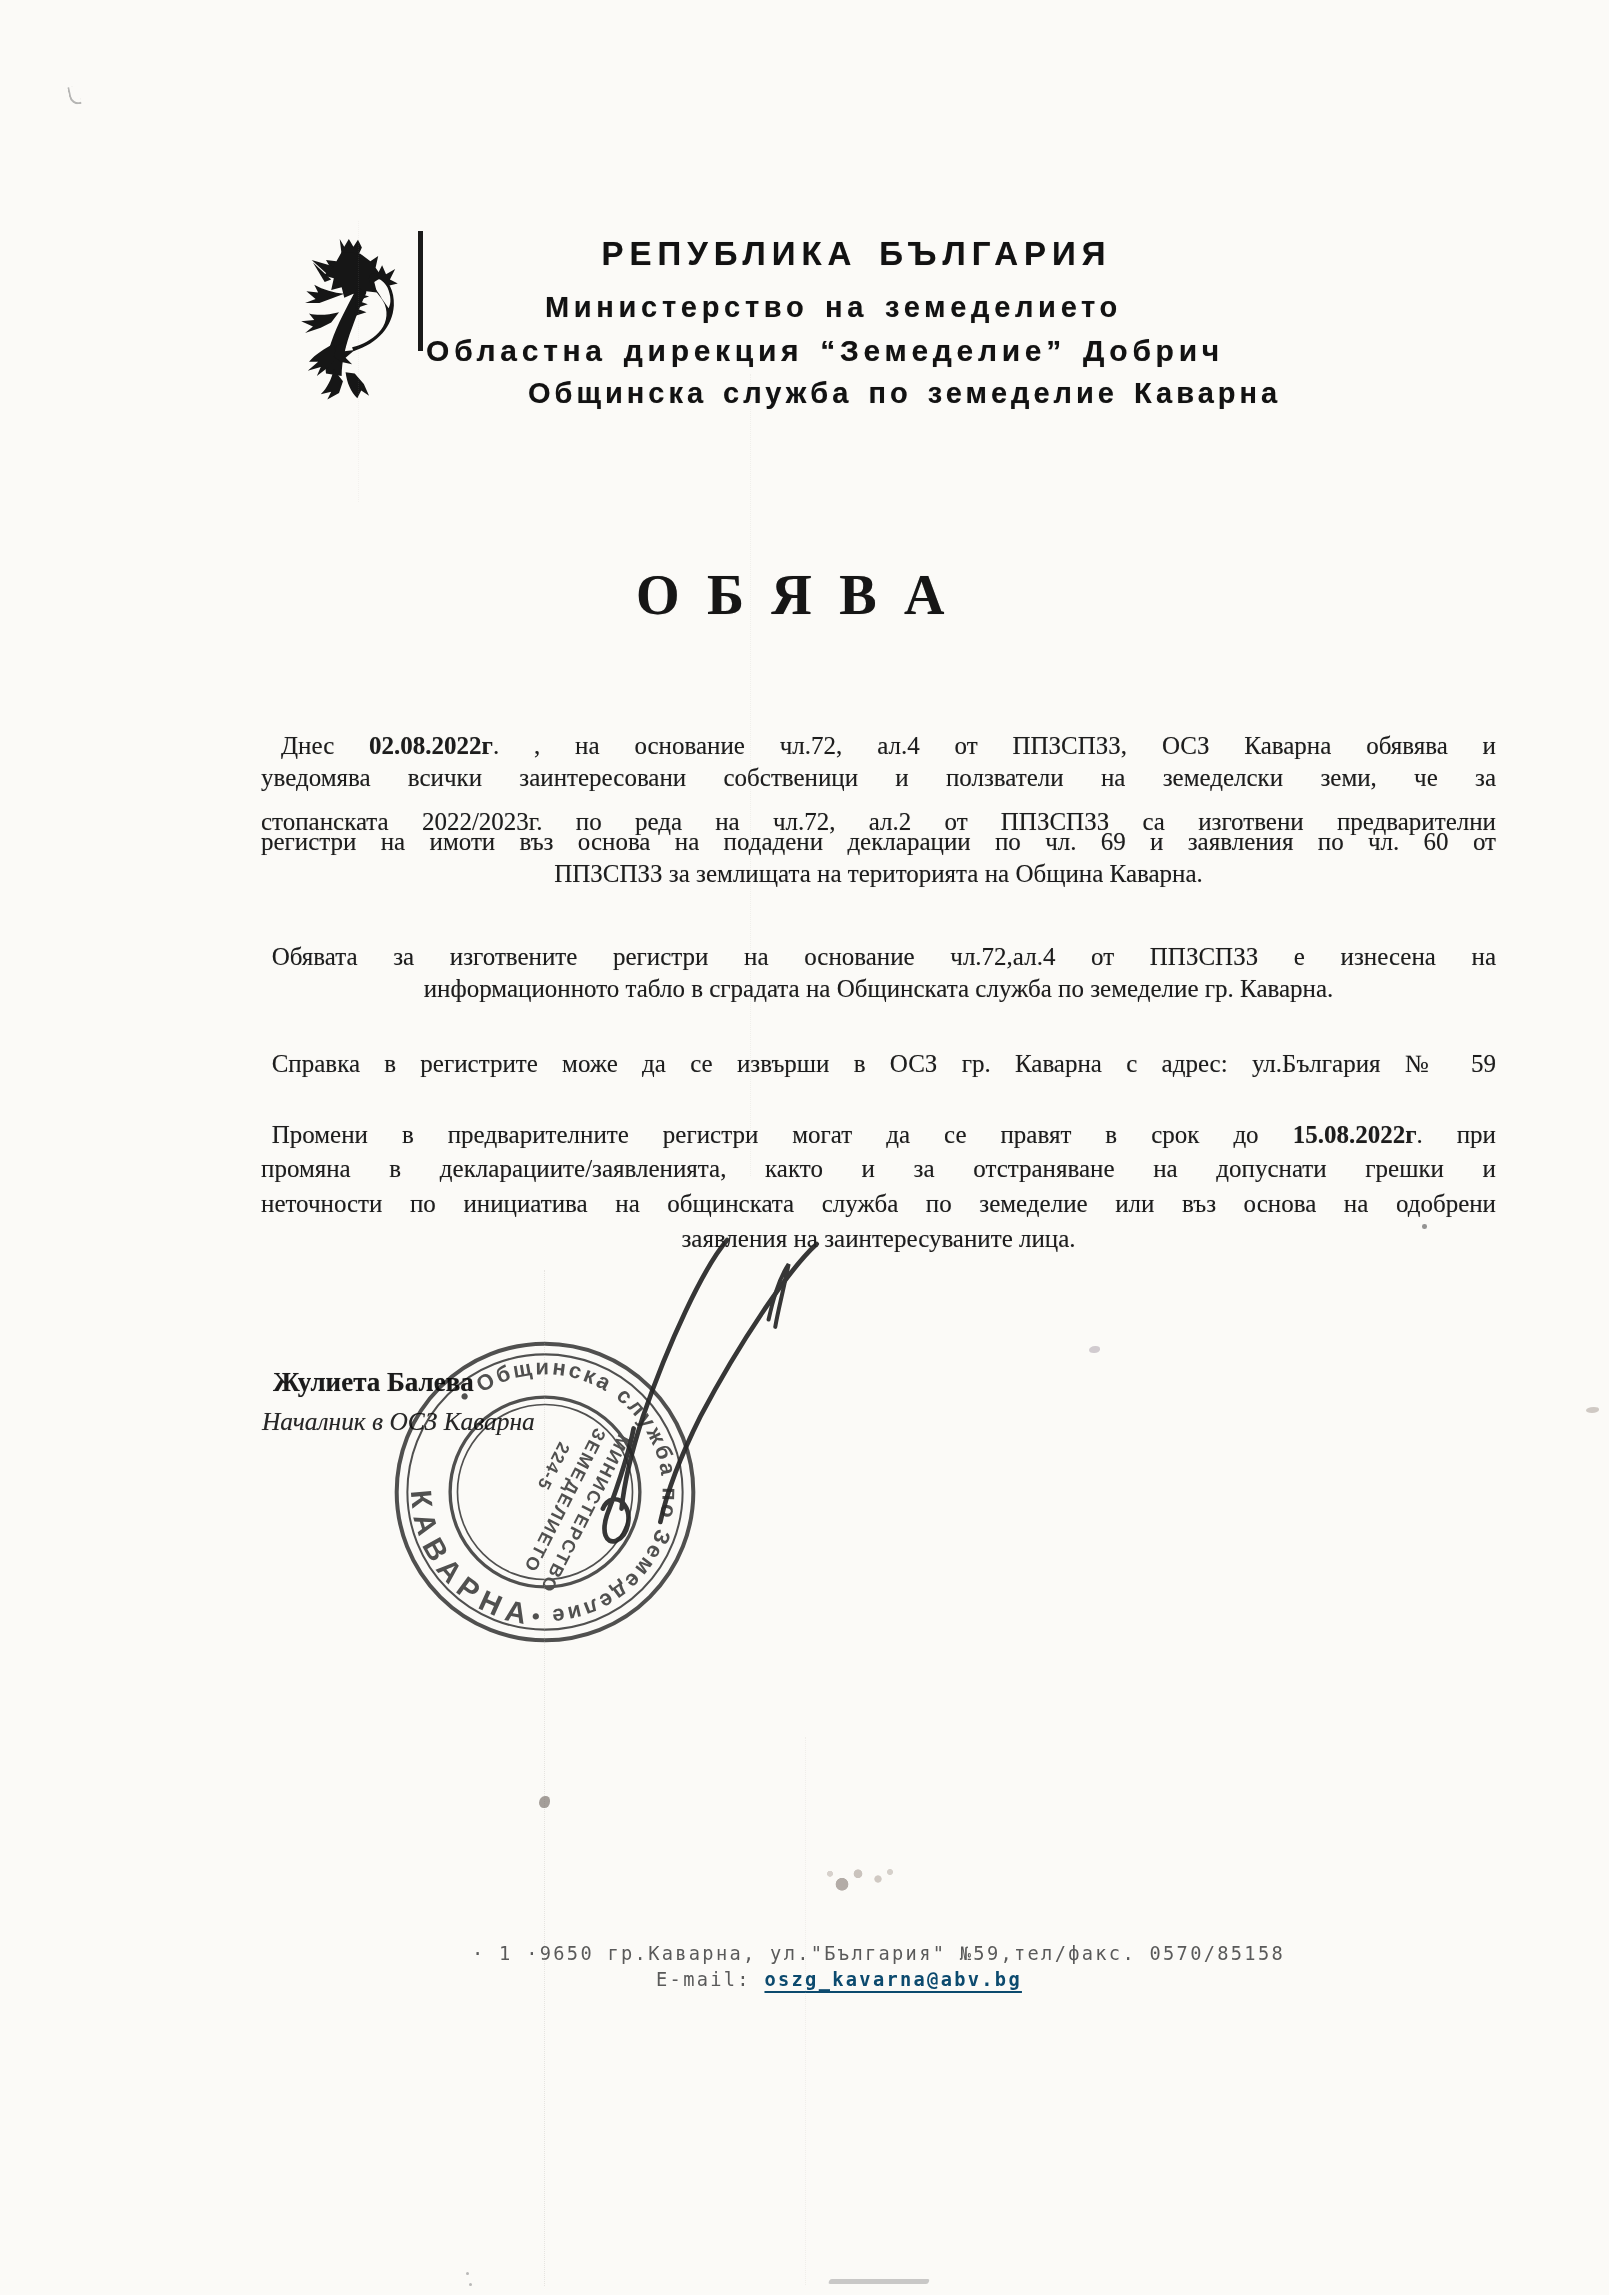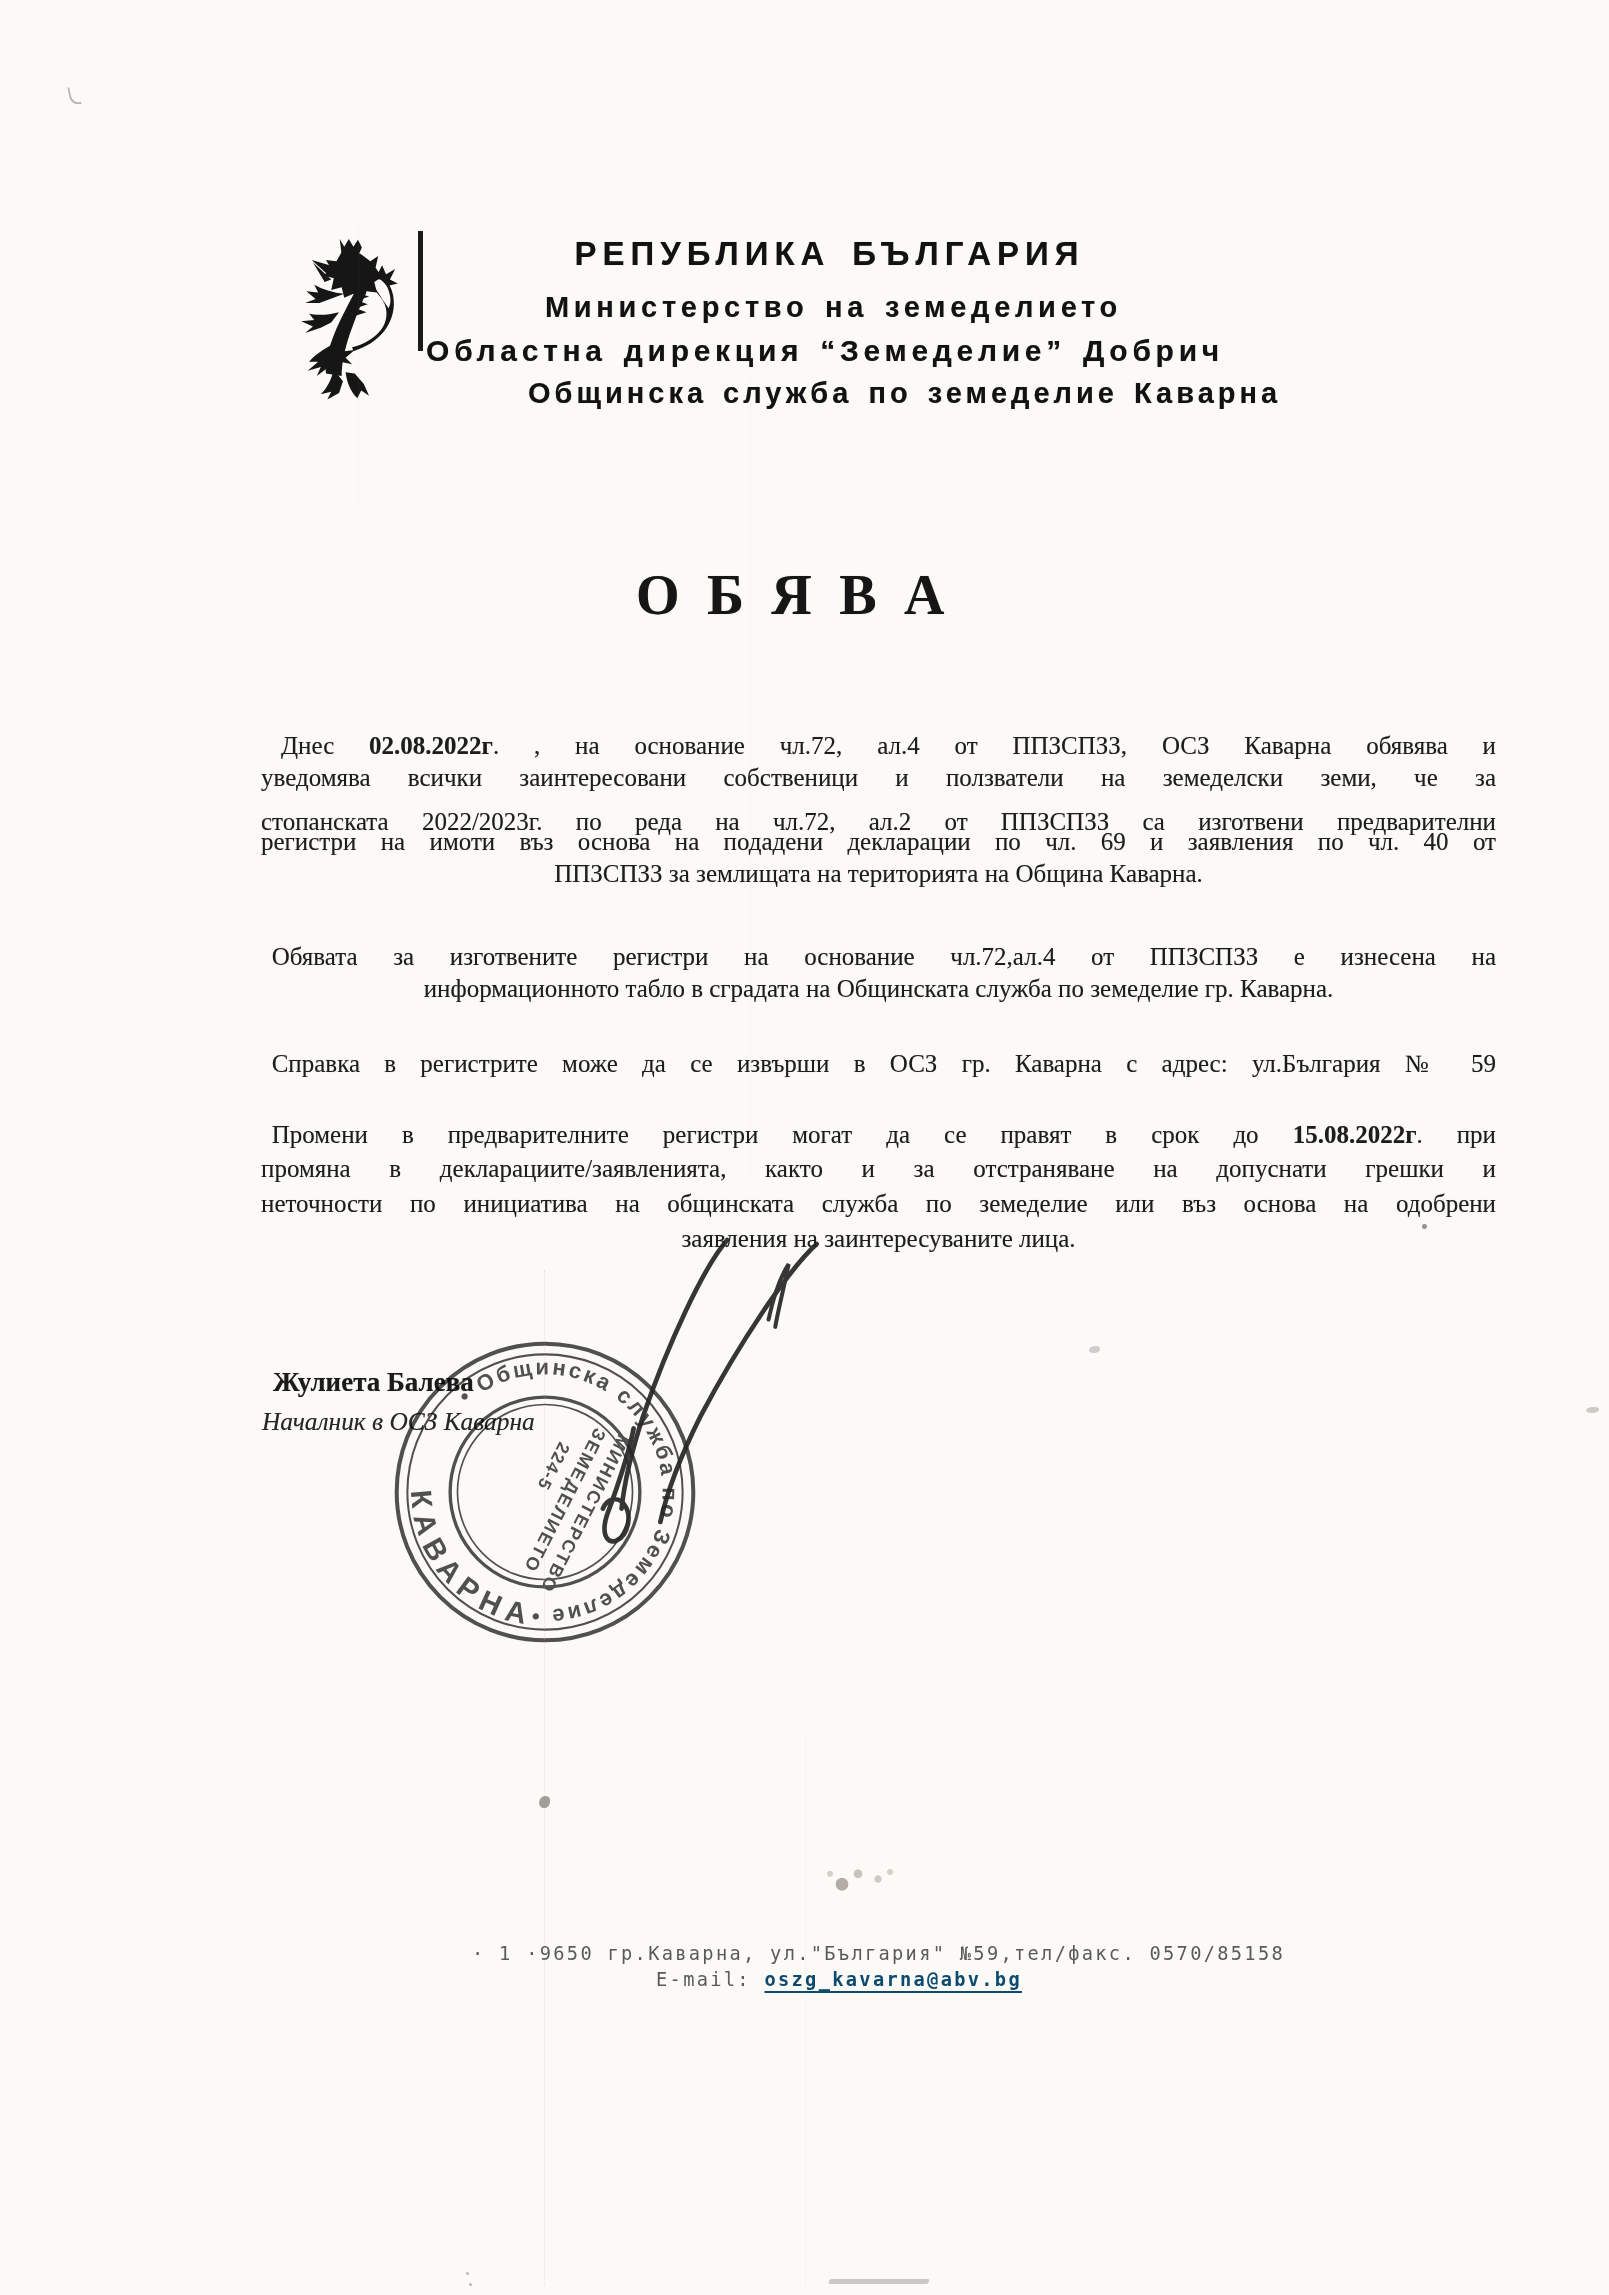--- a/index.html
+++ b/index.html
@@ -9,21 +9,21 @@
     font-family:"Liberation Serif","DejaVu Serif",serif;
     color:#1f1f1f;
   }
   .abs{position:absolute;}
   
   .hline{
     position:absolute;text-align:center;font-family:"Liberation Sans","DejaVu Sans",sans-serif;
     font-weight:bold;color:#121212;white-space:nowrap;
     text-shadow:0 0 0.7px rgba(20,20,20,.45);
   }
-  #h1{left:462px;top:235px;width:735px;font-size:33px;letter-spacing:6px;word-spacing:6.7px;}
+  #h1{left:489px;top:235px;width:735px;font-size:33px;letter-spacing:6px;word-spacing:6.7px;}
   #h2{left:466px;top:291px;width:735px;font-size:29px;letter-spacing:4.7px;word-spacing:4px;}
   #h3{left:424px;top:334px;width:802px;font-size:30px;letter-spacing:4.7px;word-spacing:4px;}
   #h4{left:528px;top:377px;width:735px;font-size:29px;letter-spacing:4px;word-spacing:4px;}
   #emblem{left:279px;top:235px;width:124px;height:166px;}
   #emblem-bar{left:418px;top:231px;width:4.7px;height:120px;background:#1a1a1a;}
   
   #doc-title{
     left:593px;top:528px;width:401px;text-align:center;
     font-size:56px;font-weight:bold;letter-spacing:6.7px;color:#161616;
     text-shadow:0 0 0.7px rgba(20,20,20,.5);white-space:nowrap;margin-top:35px;
@@ -122,21 +122,21 @@
 <div id="h1" class="hline">РЕПУБЛИКА БЪЛГАРИЯ</div>
 <div id="h2" class="hline">Министерство на земеделието</div>
 <div id="h3" class="hline">Областна дирекция “Земеделие” Добрич</div>
 <div id="h4" class="hline">Общинска служба по земеделие Каварна</div>
 
 <div id="doc-title" class="abs">О Б Я В А</div>
 
 <div class="bline jline ind1" style="top:730px"><span>Днес </span><span class="b">02.08.2022г</span><span>. , на основание чл.72, ал.4 от ППЗСПЗЗ, ОСЗ Каварна обявява и</span></div>
 <div class="bline jline" style="top:762px">уведомява всички заинтересовани собственици и ползватели на земеделски земи, че за</div>
 <div class="bline jline" style="top:806px">стопанската 2022/2023г. по реда на чл.72, ал.2 от ППЗСПЗЗ са изготвени предварителни</div>
-<div class="bline jline" style="top:826px">регистри на имоти въз основа на подадени декларации по чл. 69 и заявления по чл. 40 от</div>
+<div class="bline jline" style="top:826px">регистри на имоти въз основа на подадени декларации по чл. 69 и заявления по чл. 60 от</div>
 <div class="bline lline" style="top:858px">ППЗСПЗЗ за землищата на територията на Община Каварна.</div>
 
 <div class="bline jline ind2" style="top:941px">Обявата за изготвените регистри на основание чл.72,ал.4 от ППЗСПЗЗ е изнесена на</div>
 <div class="bline lline" style="top:973px">информационното табло в сградата на Общинската служба по земеделие гр. Каварна.</div>
 
 <div class="bline jline ind2" style="top:1048px">Справка в регистрите може да се извърши в ОСЗ  гр. Каварна с адрес: ул.България № 59</div>
 
 <div class="bline jline ind2" style="top:1119px"><span>Промени в предварителните регистри могат да се правят в срок до </span><span class="b">15.08.2022г</span><span>. при</span></div>
 <div class="bline jline" style="top:1153px">промяна в декларациите/заявленията, както и за отстраняване на допуснати грешки и</div>
 <div class="bline jline" style="top:1188px">неточности по инициатива на общинската служба по земеделие или въз основа на одобрени</div>

